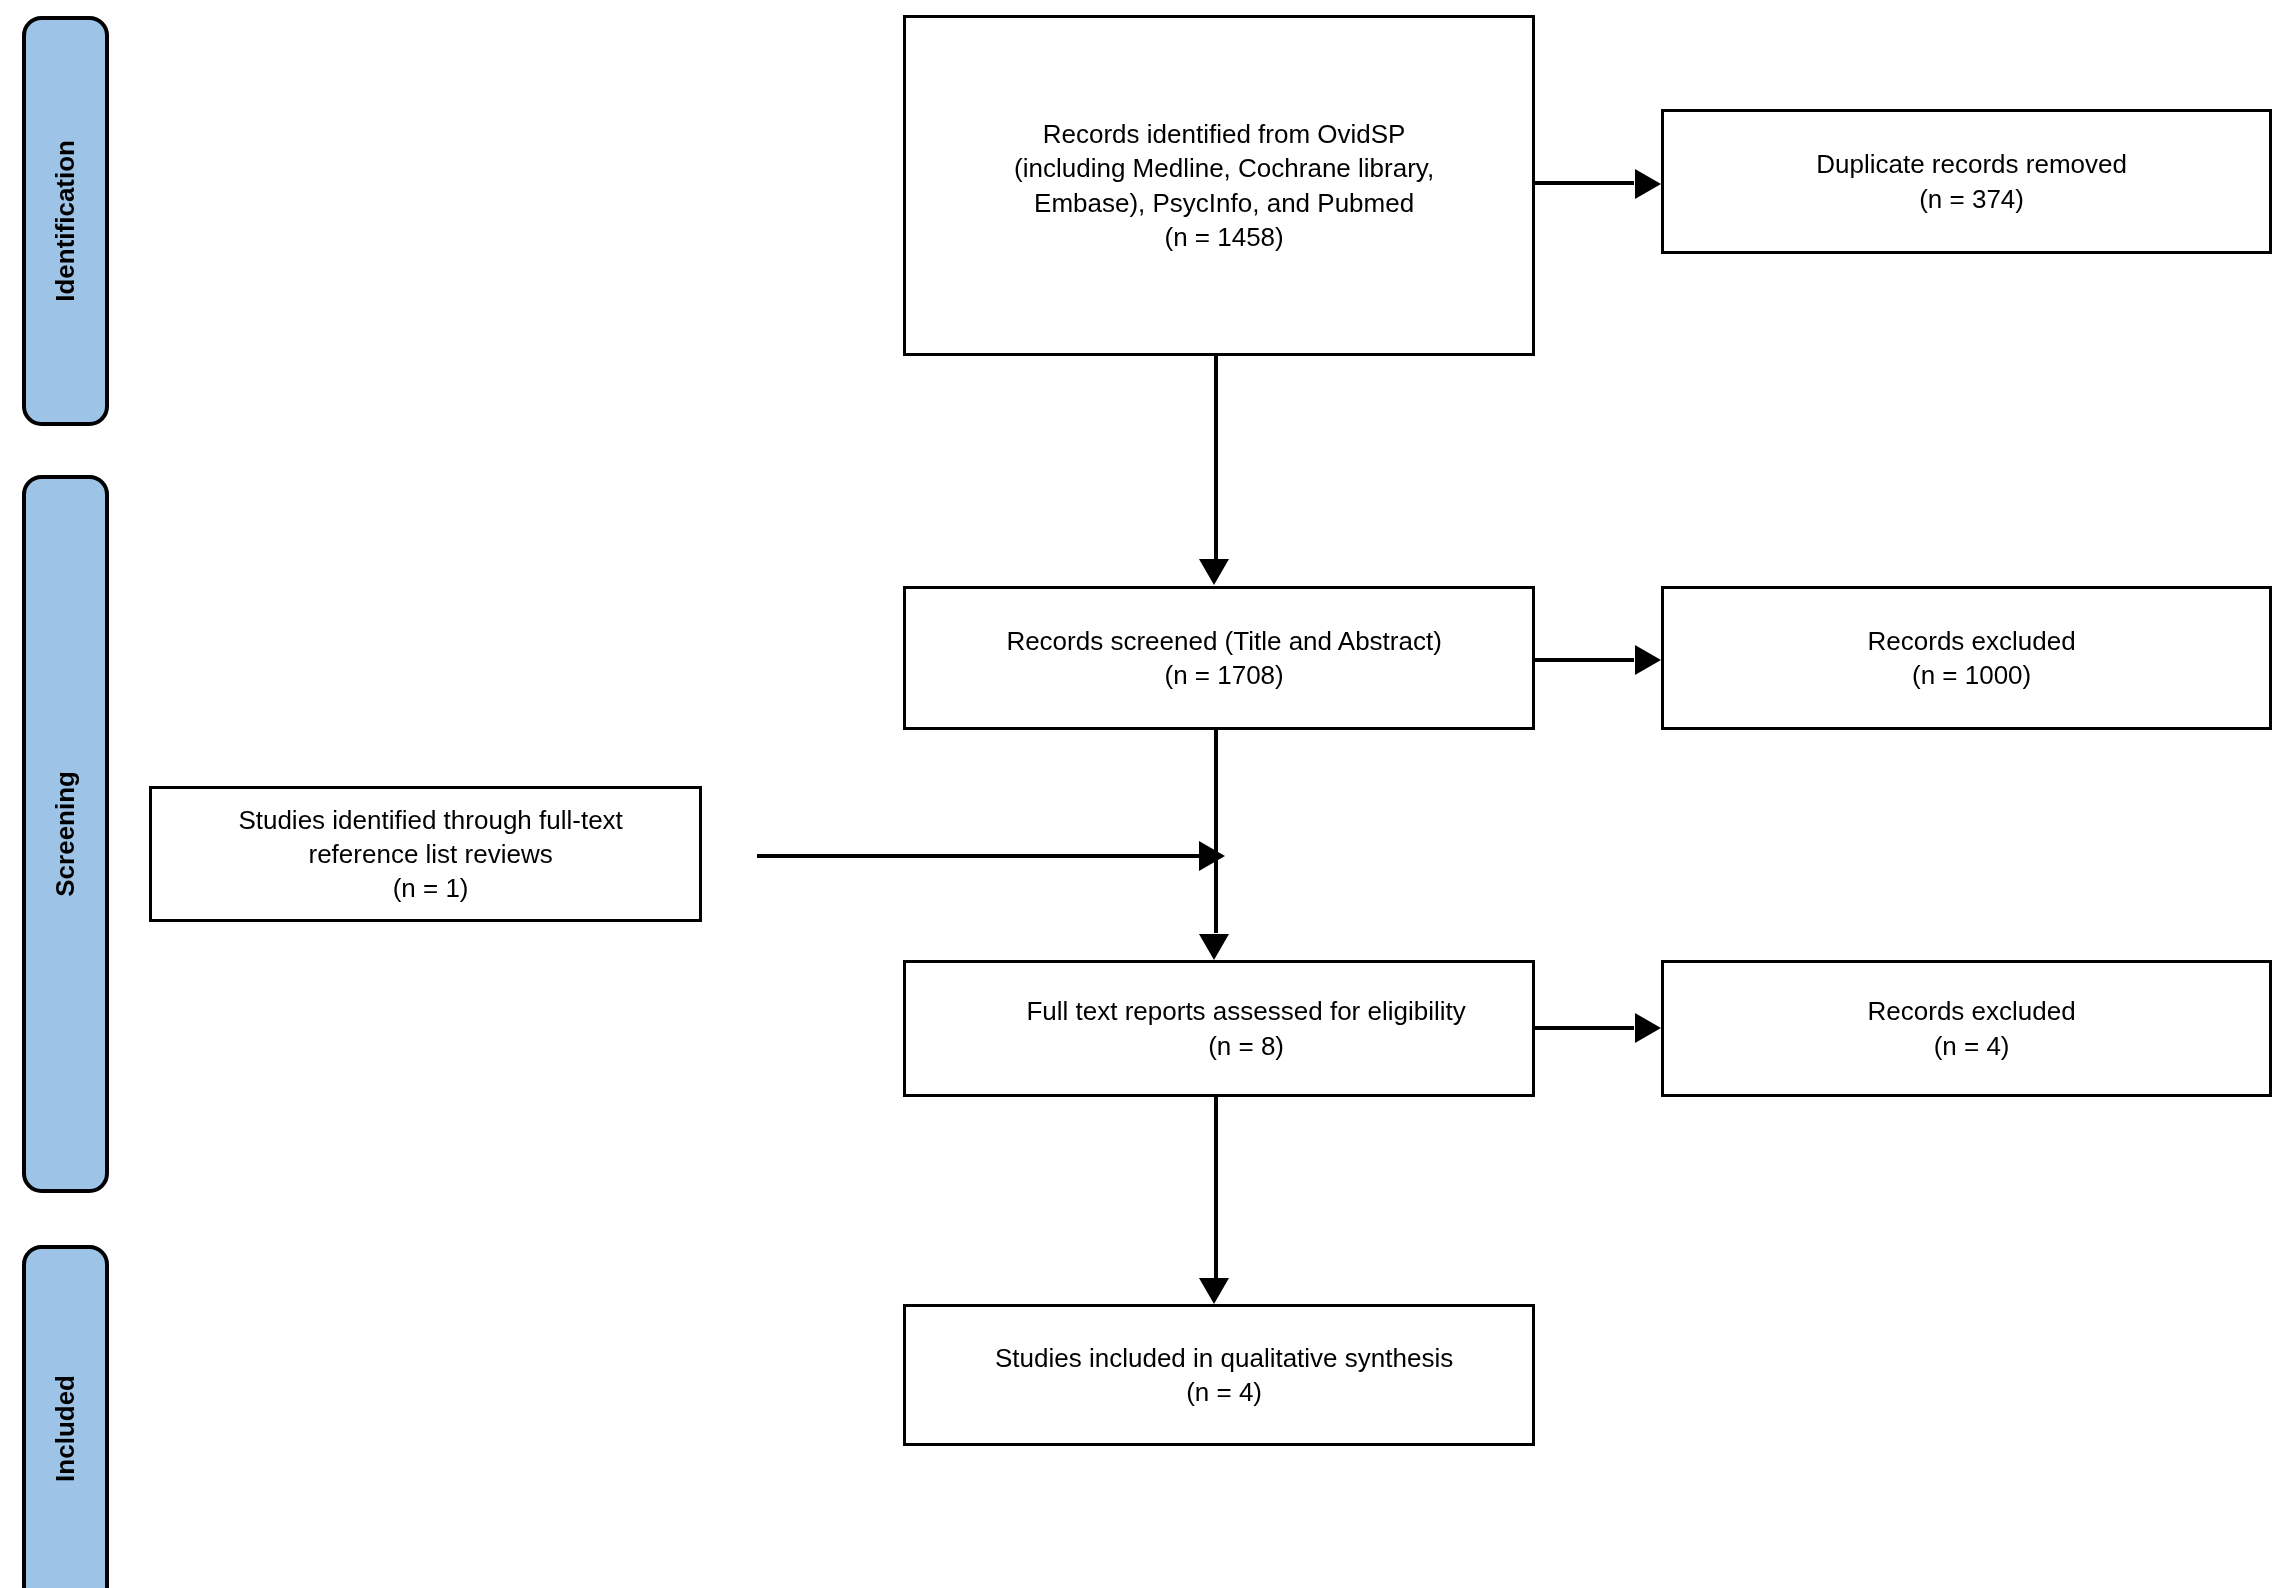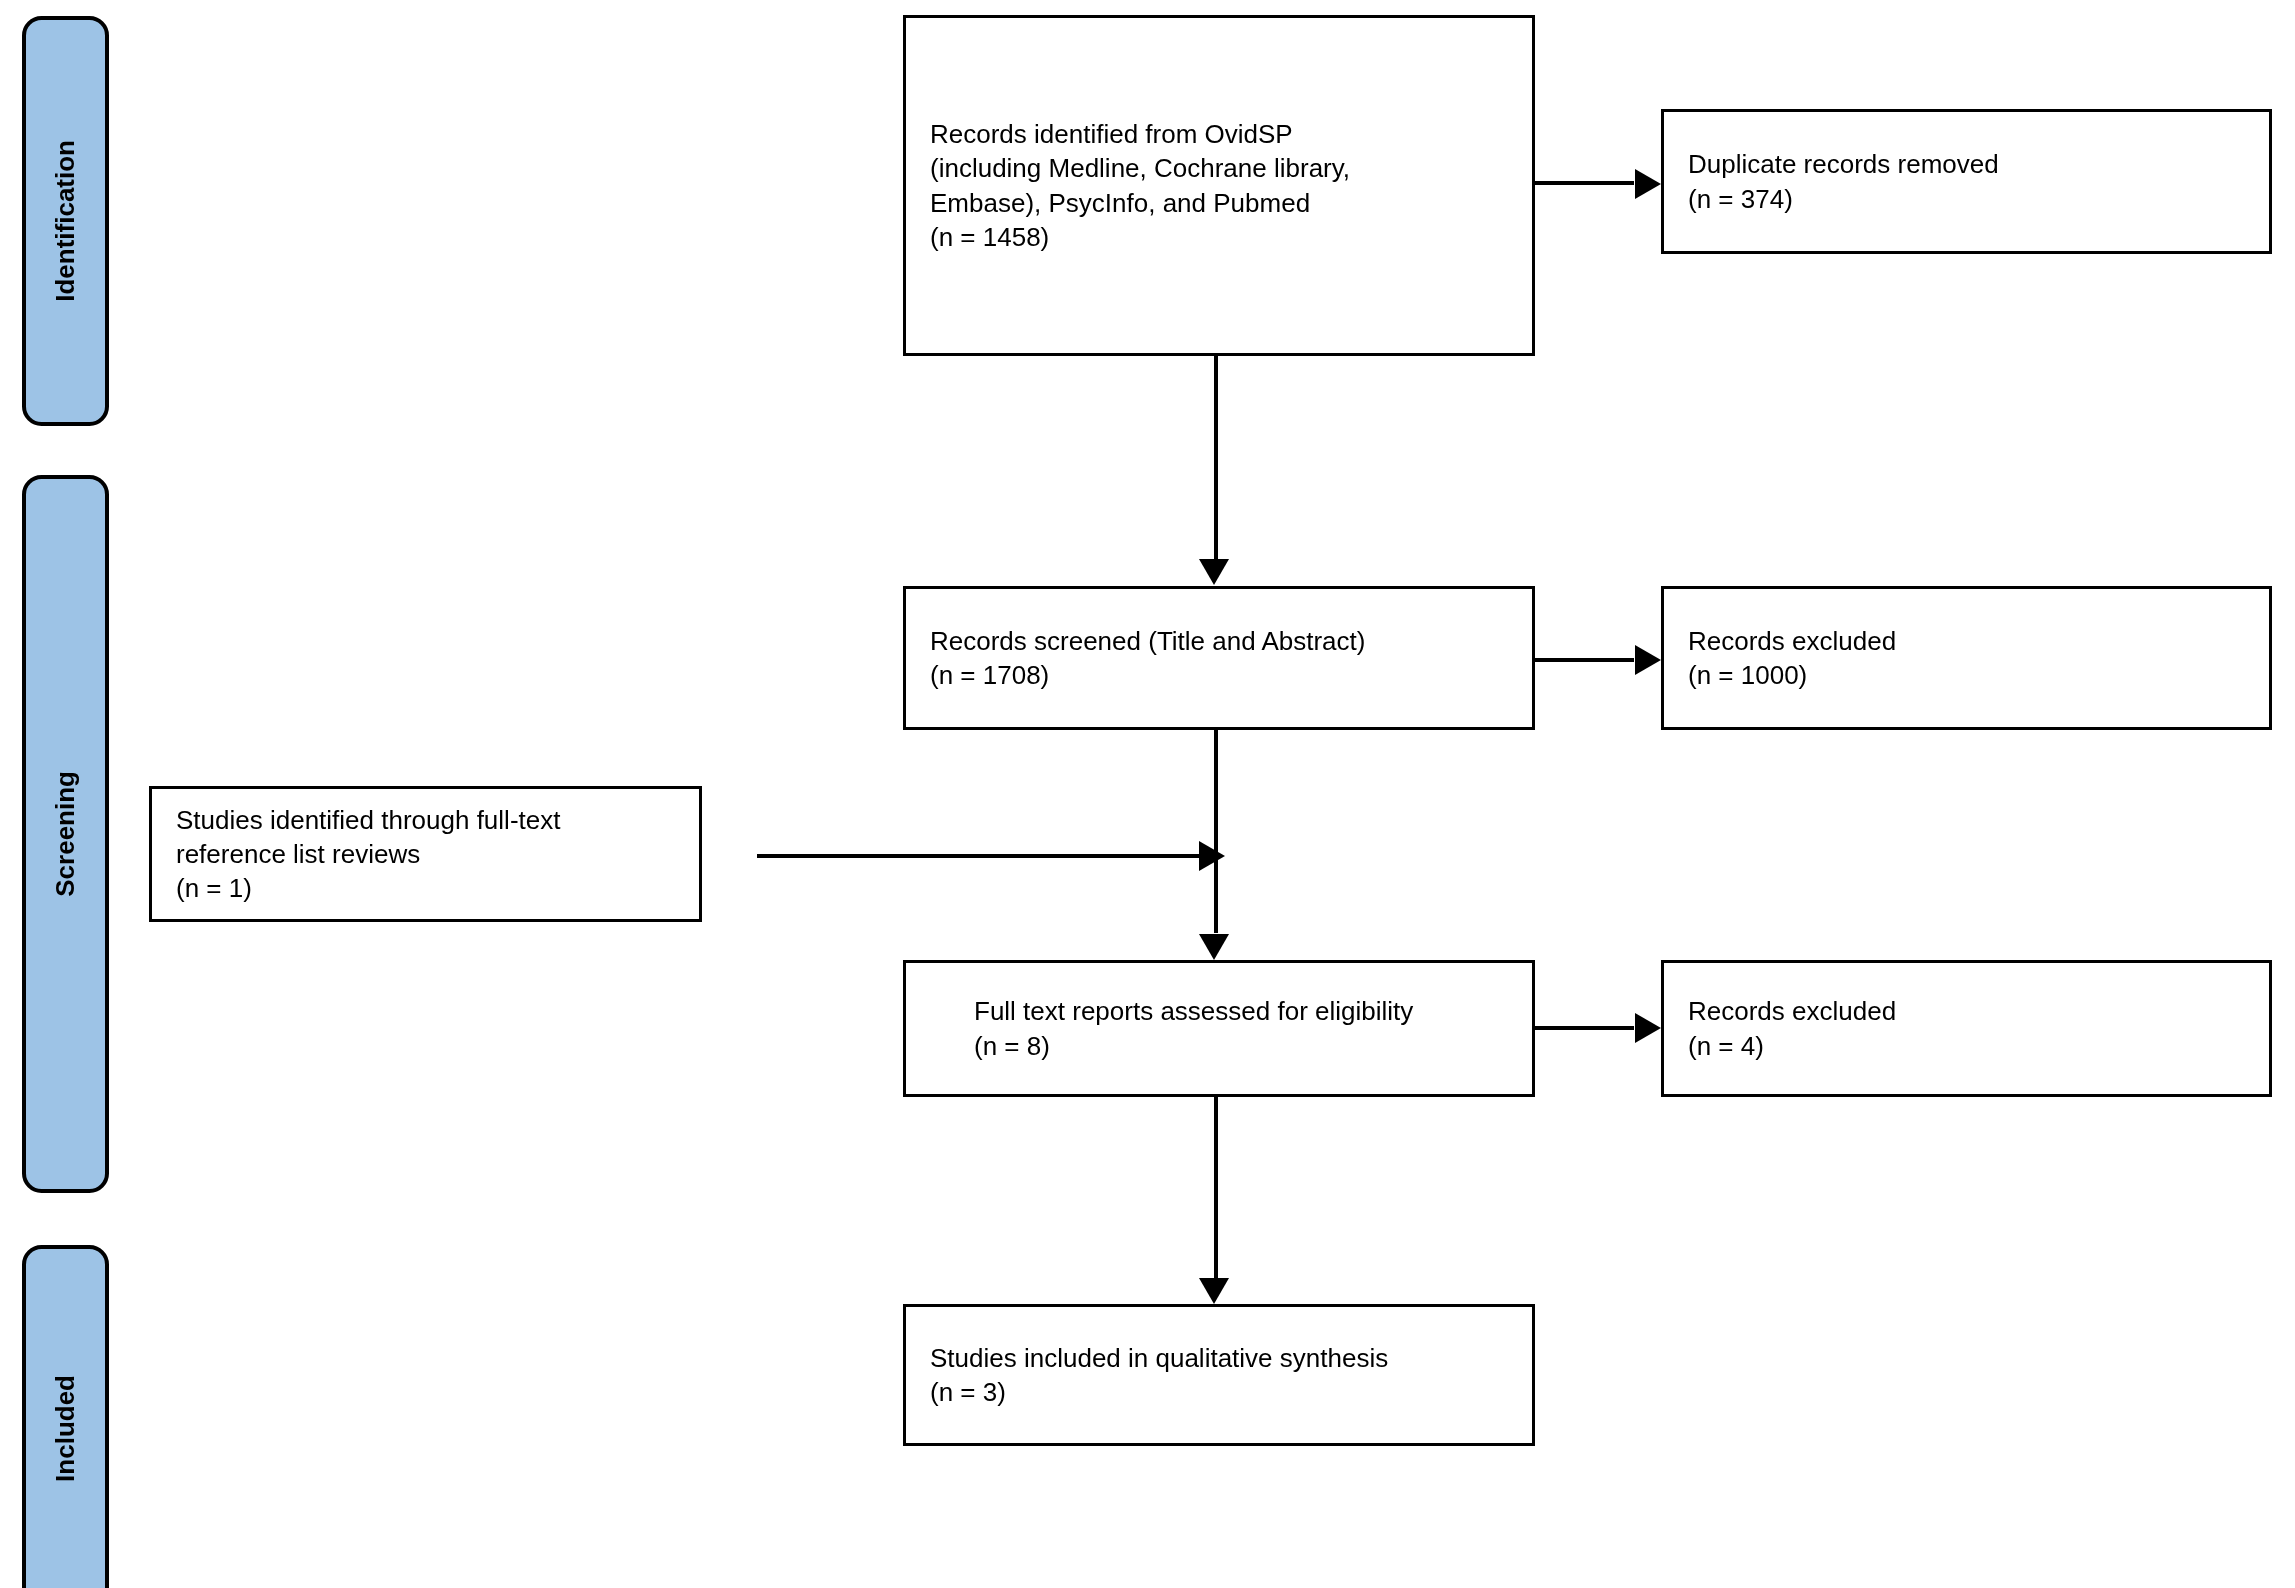--- a/index.html
+++ b/index.html
@@ -44,20 +44,21 @@
 
   
   .flow-box {
     position: absolute;
     background: #ffffff;
     border: 3.4px solid #000000;
     box-sizing: border-box;
     display: flex;
     flex-direction: column;
     justify-content: center;
+    text-align: center;
   }
   .flow-box .box-text {
     font-size: 26px;
     line-height: 1.32;
     color: #000000;
     padding-left: 24px;
     padding-right: 13.8px;
     white-space: pre-line;
   }
 
@@ -177,21 +178,21 @@
 (n = 8)</div>
   </div>
 
   <div class="flow-box" id="box-excluded-2">
     <div class="box-text">Records excluded
 (n = 4)</div>
   </div>
 
   <div class="flow-box" id="box-included">
     <div class="box-text">Studies included in qualitative synthesis
-(n = 3)</div>
+(n = 4)</div>
   </div>
 
   <div class="conn conn-v" id="c1-v"></div>
   <div class="arrow-head arrow-down" id="c1-arrow"></div>
 
   <div class="conn conn-h" id="c2-h"></div>
   <div class="arrow-head arrow-right" id="c2-arrow"></div>
 
   <div class="conn conn-h" id="c3-h"></div>
   <div class="arrow-head arrow-right" id="c3-arrow"></div>

